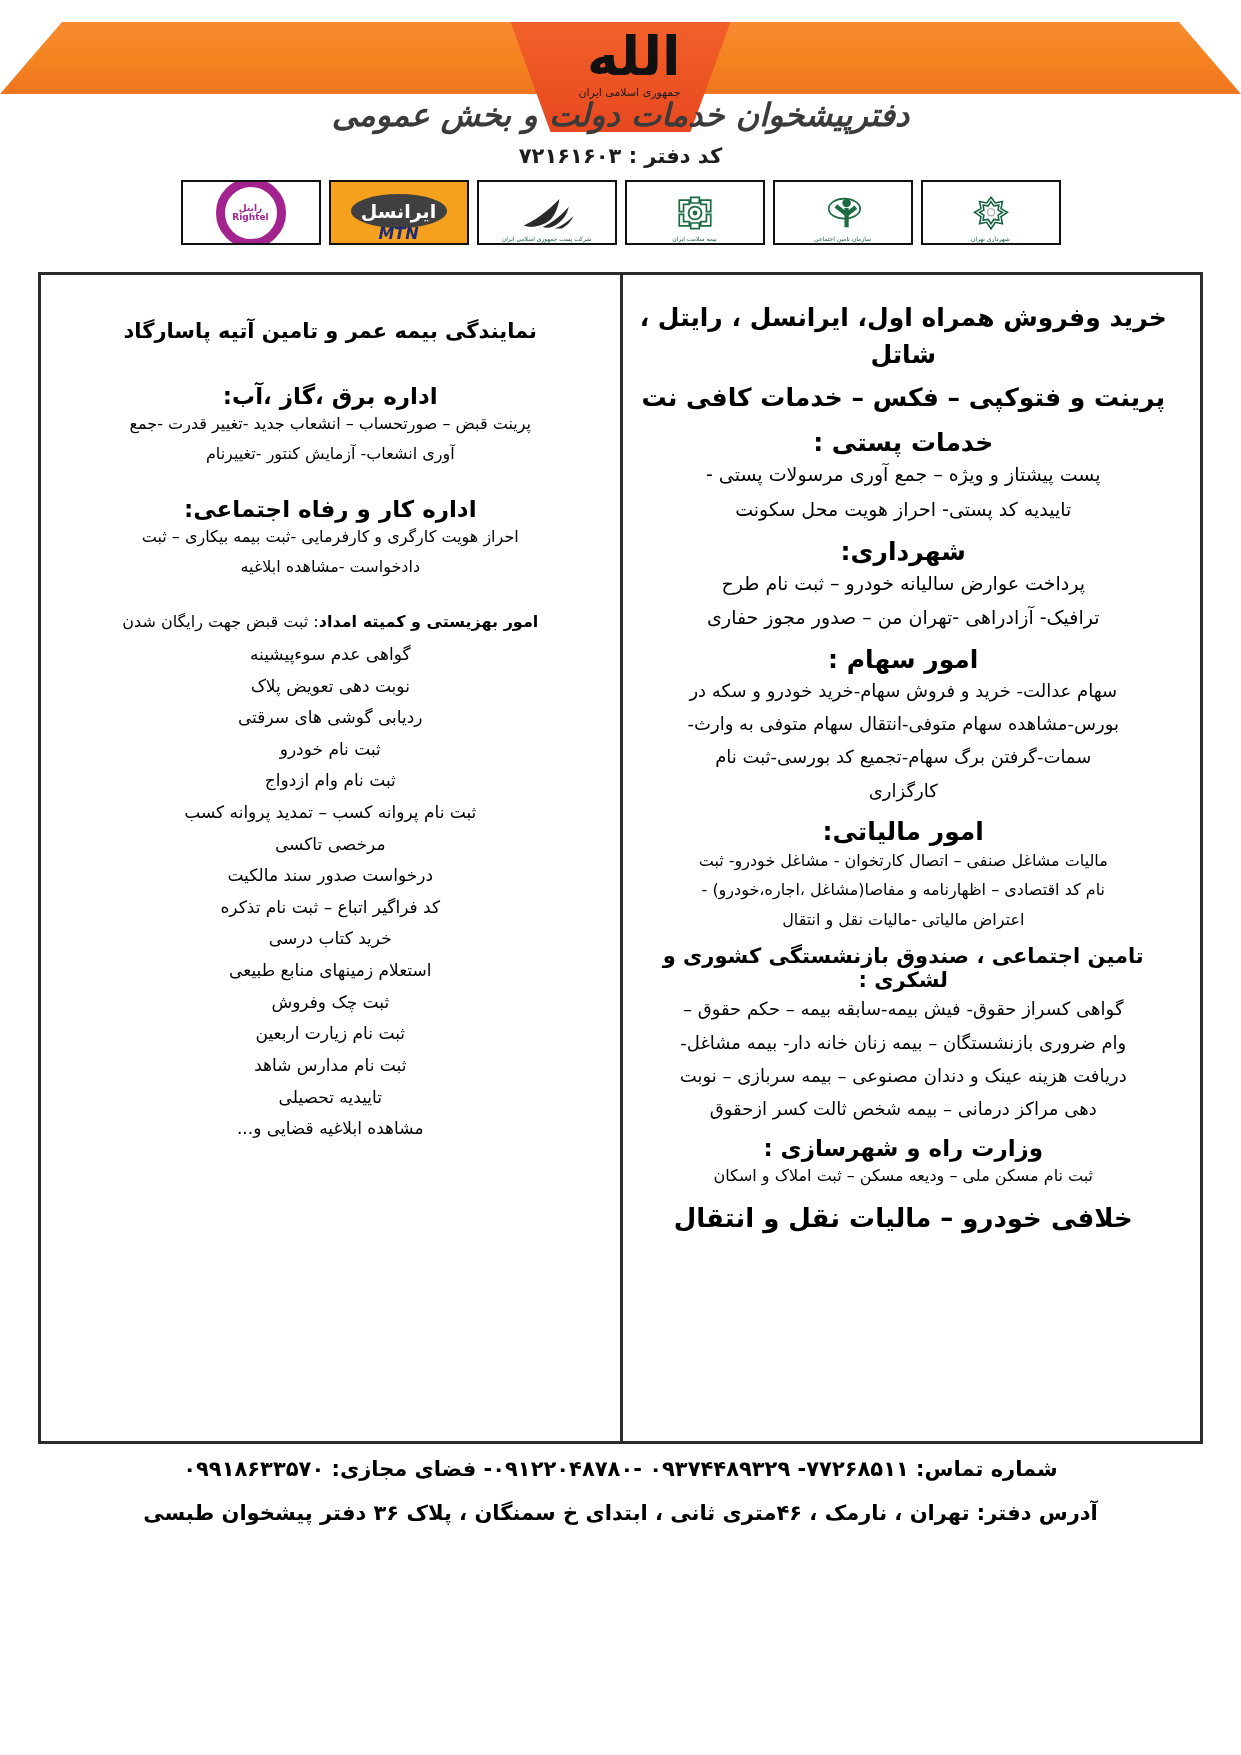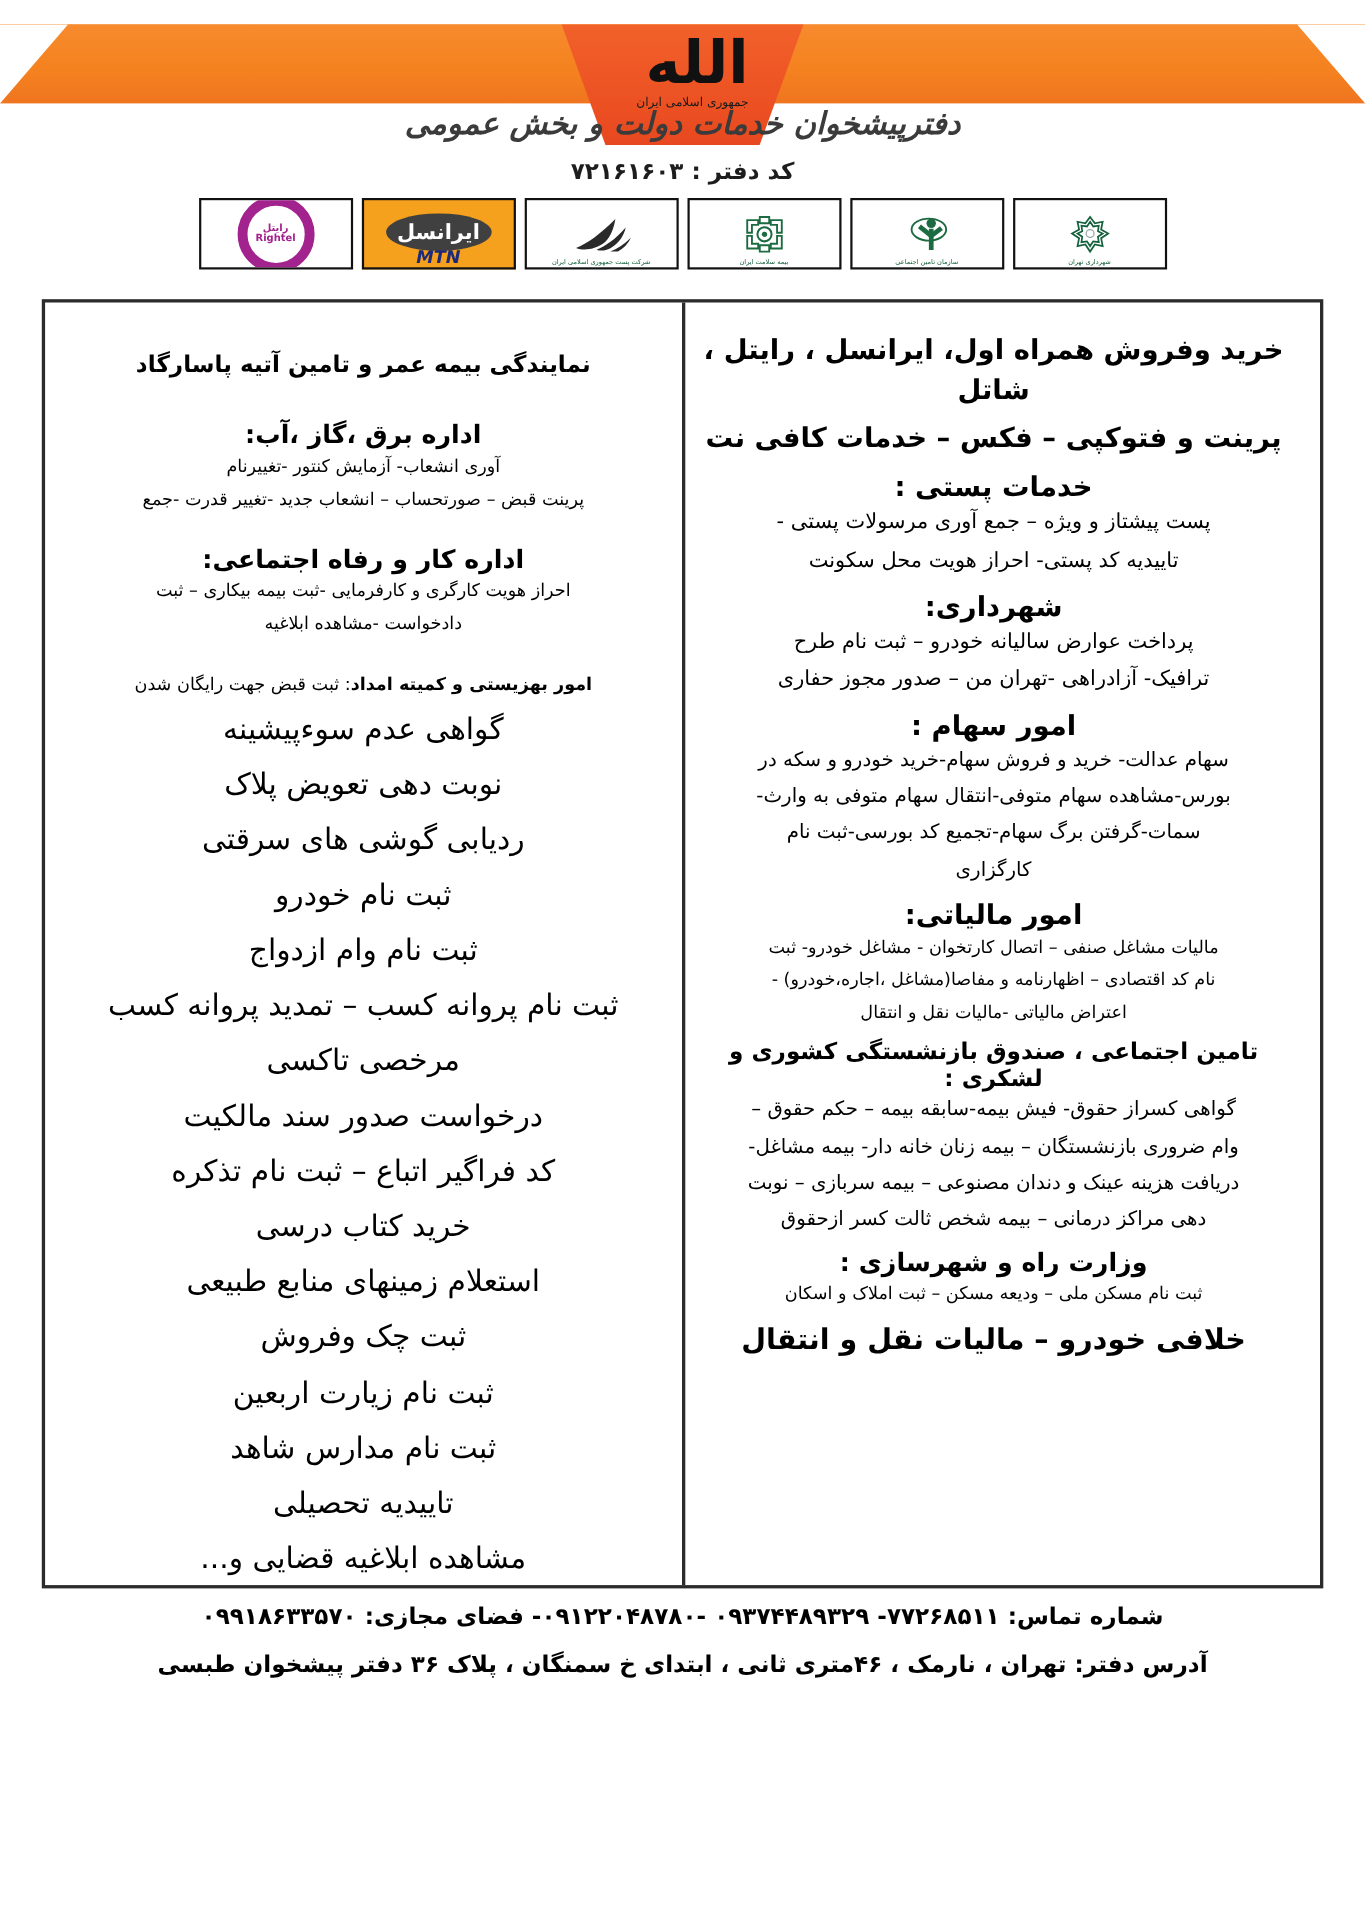--- a/index.html
+++ b/index.html
@@ -38,21 +38,21 @@
   .emblem .glyph{
     display:block; font-size:54px; line-height:54px; font-weight:bold;
     letter-spacing:-2px;
   }
   .emblem .sub{
     display:block; font-size:11px; line-height:14px; margin-top:2px;
     font-family:"DejaVu Sans","Liberation Sans",sans-serif; color:#1a1a1a;
   }
   .office-title{
     position:absolute; left:0; right:0; top:96px; text-align:center;
-    font-size:28px; font-weight:bold; color:#3b3b3b; font-style:italic;
+    font-size:32px; font-weight:bold; color:#3b3b3b; font-style:italic;
     letter-spacing:1px; white-space:nowrap;
   }
   .office-code{
     position:absolute; left:0; right:0; top:144px; text-align:center;
     font-size:21px; font-weight:bold; color:#1d1d1d; letter-spacing:1px;
   }
   .logo-row{
     position:absolute; left:0; right:0; top:180px;
     display:flex; justify-content:center; gap:8px;
   }
@@ -108,21 +108,21 @@
   .body-txt{
     text-align:center;font-size:19px;line-height:1.62;margin:0 0 4px 0;
   }
   .body-txt.sm{font-size:16px;line-height:1.6;}
   .body-txt.md{font-size:18px;line-height:1.62;}
   .big-line{
     text-align:center;font-size:26px;font-weight:bold;margin:14px 0 4px 0;
   }
   .list{margin:0;padding:0;list-style:none;}
   .list li{
-    text-align:center;font-size:27px;line-height:1.86;
+    text-align:center;font-size:17px;line-height:1.86;
   }
   .inline-head{font-weight:bold;}
   .spacer-sm{height:14px;}
   .spacer-md{height:26px;}
   
   .footer{
     position:absolute;left:38px;top:1452px;width:1165px;text-align:center;
   }
   .footer .line1{
     font-size:21px;font-weight:bold;line-height:1.7;letter-spacing:0px;
@@ -261,22 +261,22 @@
 
   <div class="col col-left">
 
     <div class="spacer-sm"></div>
     <div class="sec-head h3">نمایندگی بیمه عمر و تامین آتیه پاسارگاد</div>
 
     <div class="spacer-md"></div>
 
     <div>
       <div class="sec-head h2">اداره برق ،گاز ،آب:</div>
+      <div class="body-txt sm">پرینت  قبض – صورتحساب – انشعاب جدید -تغییر قدرت -جمع</div>
       <div class="body-txt sm">آوری انشعاب- آزمایش کنتور -تغییرنام</div>
-      <div class="body-txt sm">پرینت  قبض – صورتحساب – انشعاب جدید -تغییر قدرت -جمع</div>
     </div>
 
     <div class="spacer-sm"></div>
 
     <div>
       <div class="sec-head h2">اداره کار و رفاه اجتماعی:</div>
       <div class="body-txt sm">احراز هویت کارگری و کارفرمایی -ثبت بیمه بیکاری – ثبت</div>
       <div class="body-txt sm">دادخواست -مشاهده ابلاغیه</div>
     </div>
 

